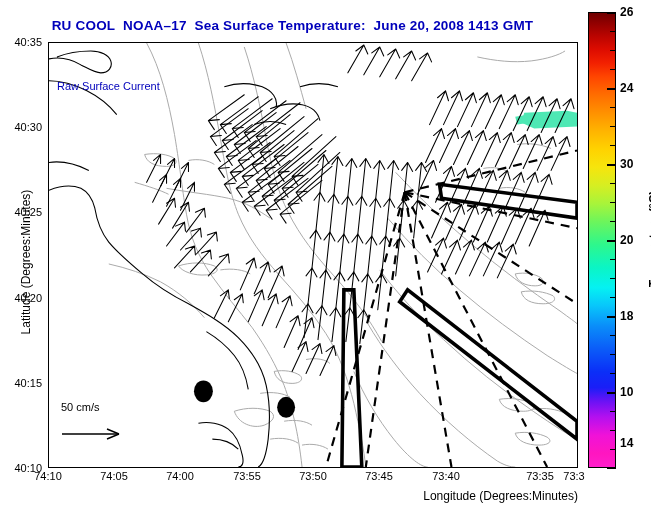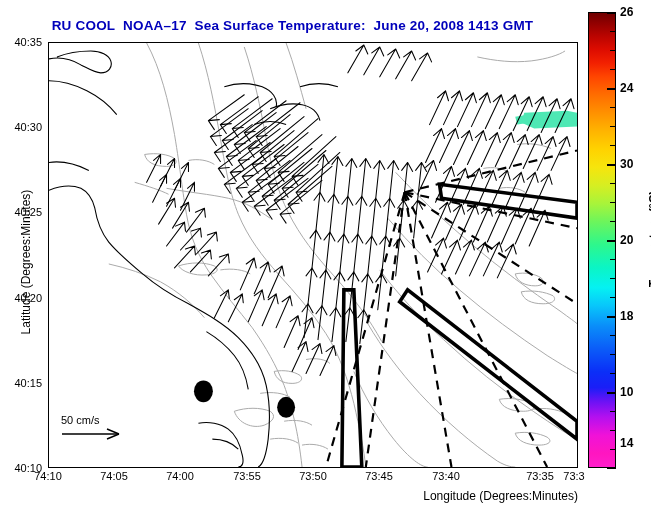--- a/index.html
+++ b/index.html
@@ -28,21 +28,21 @@
 
   
   .annot{
     position:absolute; left:8px; top:6px; color:#0000bb;
     font-size:11px; line-height:15px; white-space:pre; z-index:6;
     font-family:"Liberation Sans",sans-serif;
   }
 
   
   .scalebar{position:absolute; left:12px; bottom:22px; z-index:6;}
-  .scalebar .lbl{font-size:11px;color:#000;margin-bottom:1px;}
+  .scalebar .lbl{font-size:11px;color:#000;margin-bottom:14px;}
 
   
   .xlab,.ylab{position:absolute;font-size:11px;color:#000;white-space:nowrap;}
   .xlab{transform:translateX(-50%);top:470px;}
   .ylab{transform:translateY(-50%);text-align:right;}
 
   .axis-title-x{
     position:absolute; left:48px; width:530px; top:489px;
     text-align:right; font-size:12px; color:#000;
   }
@@ -363,20 +363,21 @@
         <path d="M296 248 L294 426 L314 426 L306 248 Z"></path>
       </g>
 
       <g fill="#000000">
         <ellipse cx="155" cy="350" rx="9.5" ry="11"></ellipse>
         <ellipse cx="238" cy="366" rx="9" ry="10.5"></ellipse>
       </g>
     </svg>
 
     <div class="annot">
+      <div>Raw Surface Current</div>
     </div>
 
     <div class="scalebar">
       <div class="lbl">50 cm/s</div>
       <svg width="64" height="14">
         <path d="M1 7 L58 7" stroke="#000" stroke-width="1.4" fill="none"></path>
         <path d="M58 7 L46 2 M58 7 L46 12" stroke="#000" stroke-width="1.4" fill="none"></path>
       </svg>
     </div>
   </div>

